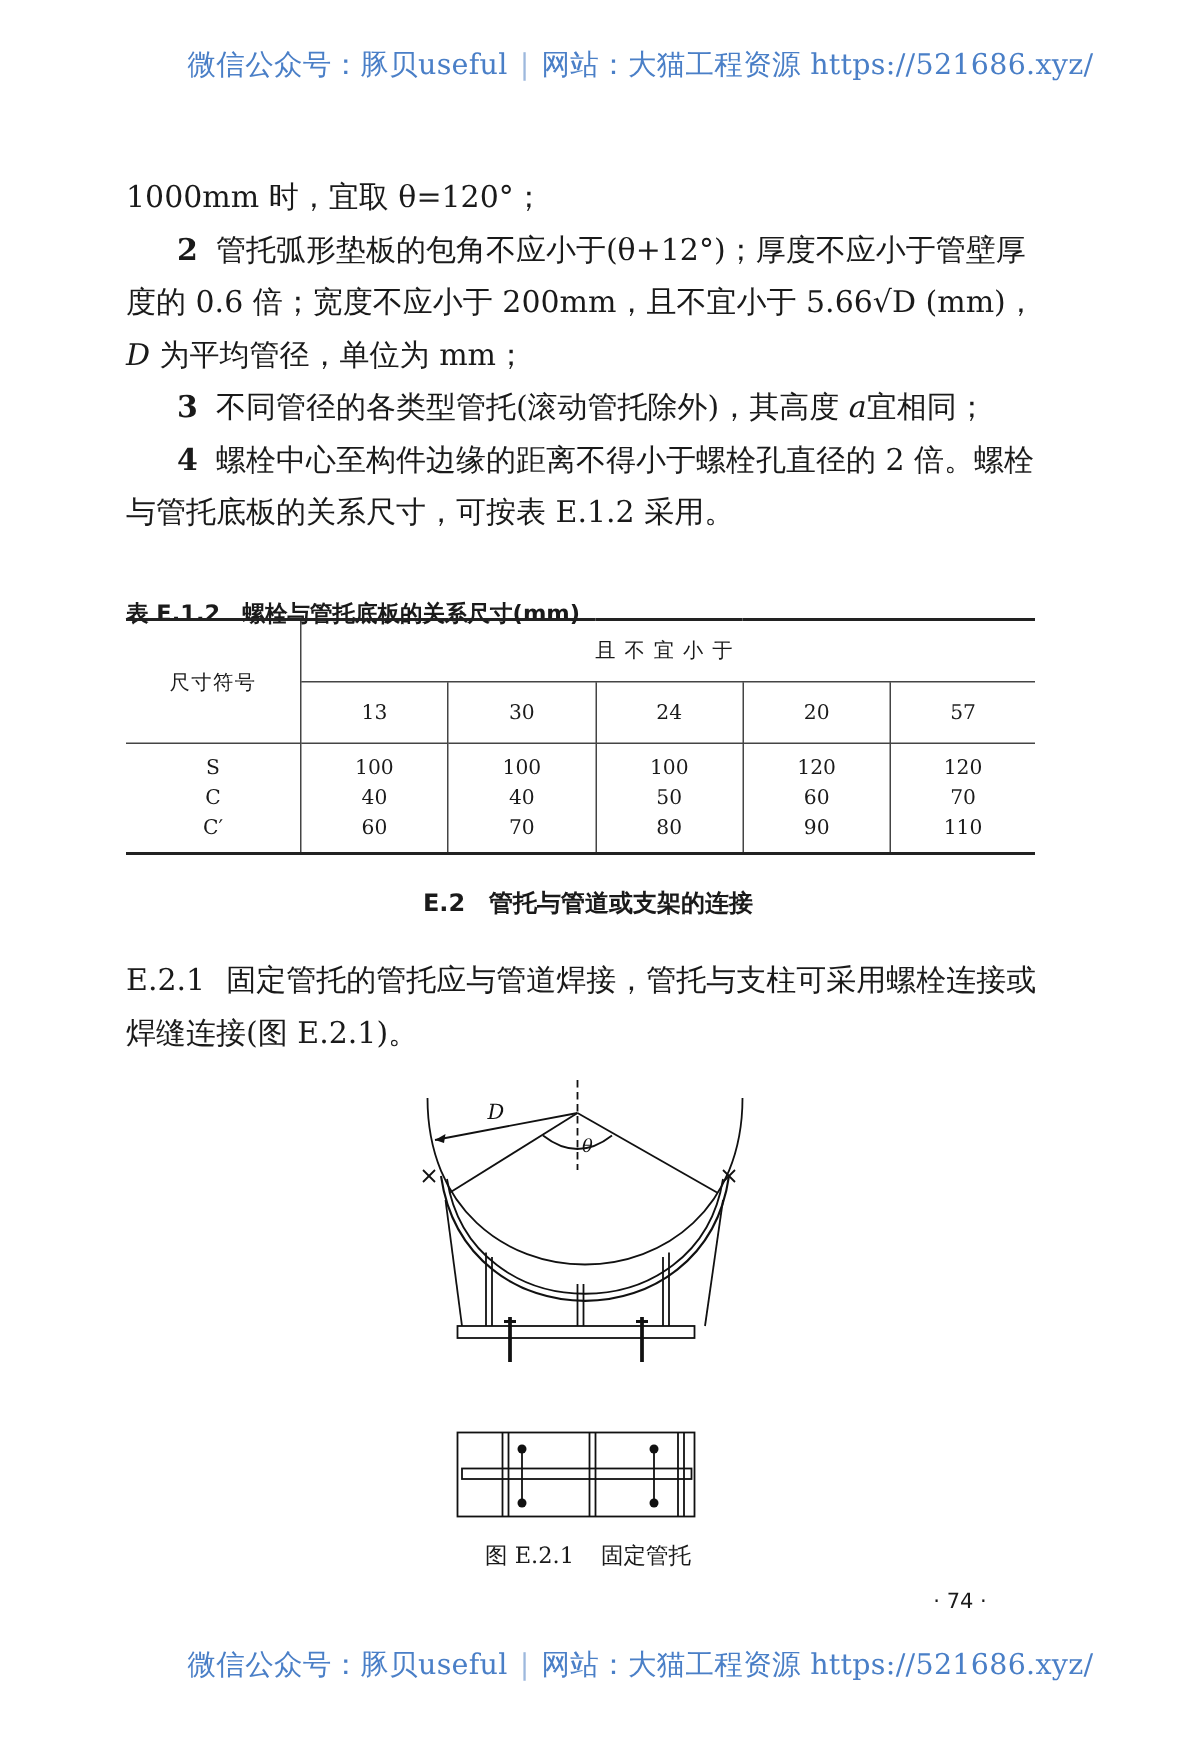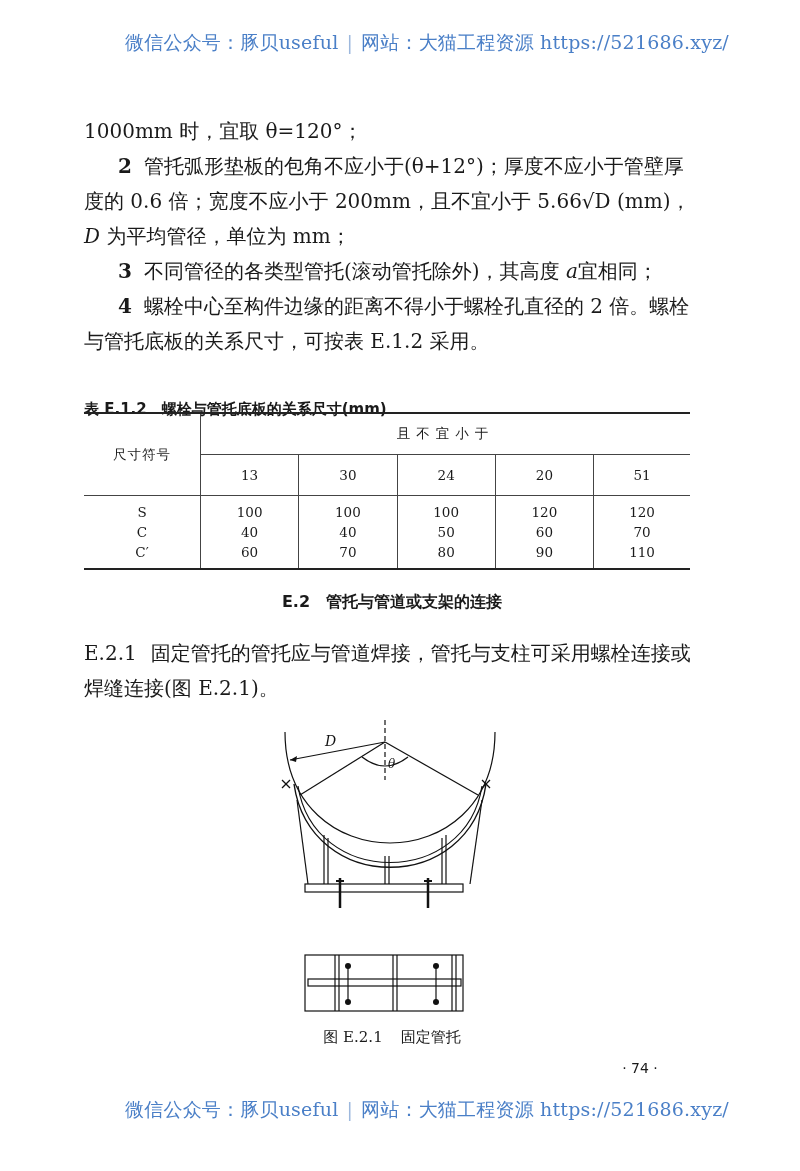--- a/index.html
+++ b/index.html
@@ -87,21 +87,21 @@
   <tbody>
       <tr>
     <td class="th-symbol" rowspan="2">尺寸符号</td>
     <td class="th-group" colspan="5">且不宜小于</td>
   </tr>
   <tr>
     <td class="th-dia">13</td>
     <td class="th-dia">30</td>
     <td class="th-dia">24</td>
     <td class="th-dia">20</td>
-    <td class="th-dia">51</td>
+    <td class="th-dia">57</td>
   </tr>
   <tr>
     <td class="data-cell">
       <div>S</div>
       <div>C</div>
       <div>C′</div>
     </td>
     <td class="data-cell">
       <div>100</div>
       <div>40</div>

